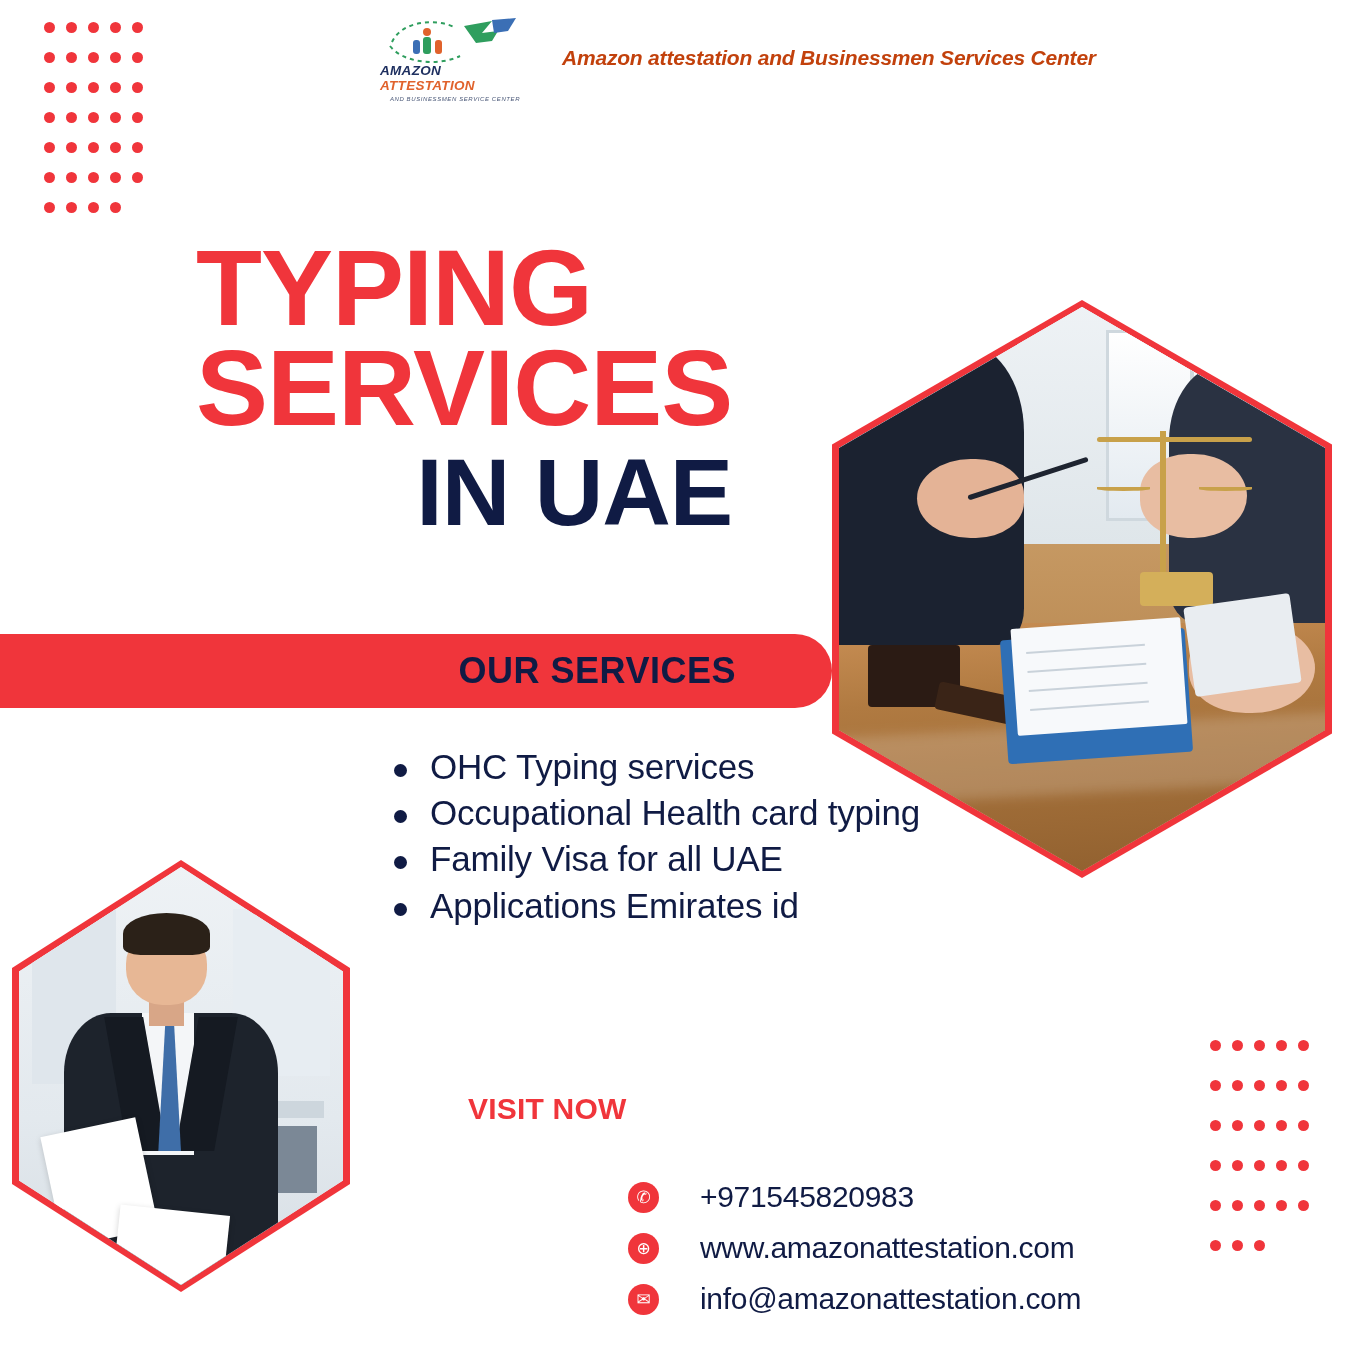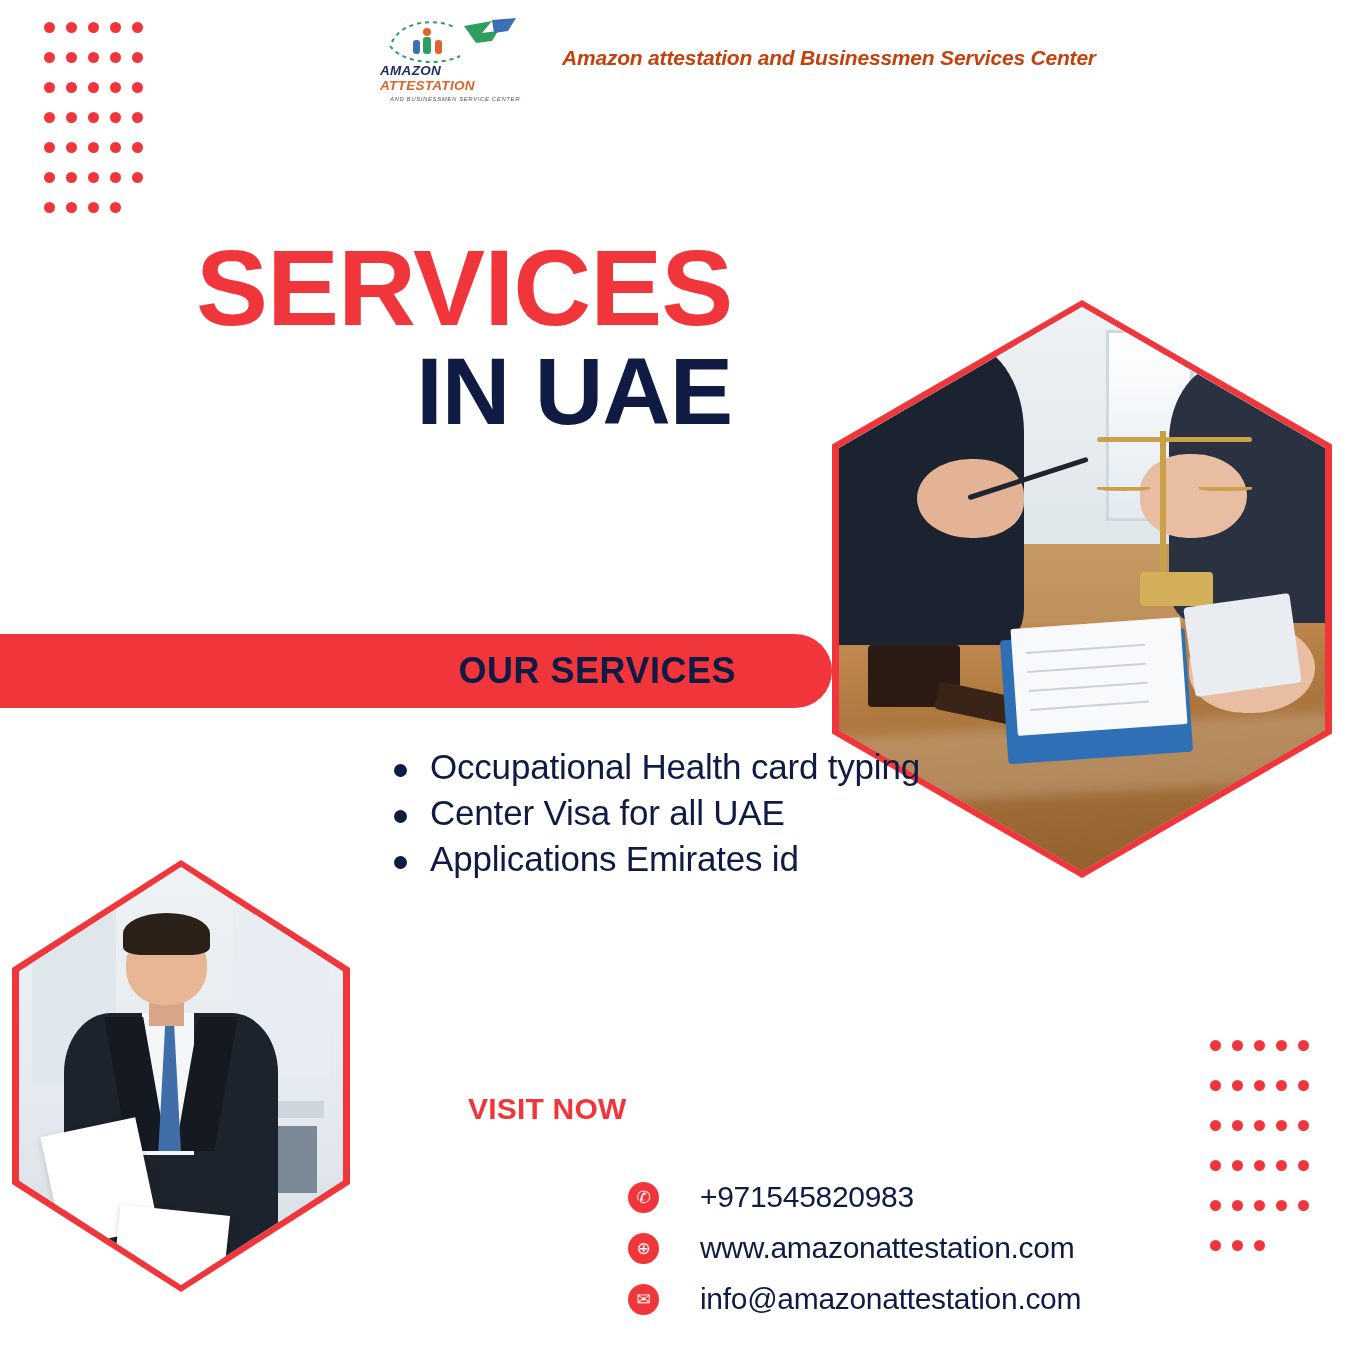--- a/index.html
+++ b/index.html
@@ -224,20 +224,21 @@
     </svg>
     <div class="logo-name">
       <span>AMAZON </span><span class="orange">ATTESTATION</span>
     </div>
     <div class="logo-sub">AND BUSINESSMEN SERVICE CENTER</div>
   </div>
   <div class="header-title">Amazon attestation and Businessmen Services Center</div>
 </div>
 
 <div class="headline">
+  <div class="l1">TYPING</div>
   <div class="l2">SERVICES</div>
   <div class="l3">IN UAE</div>
 </div>
 
 <div class="hex-wrap" id="hex-legal">
   <div class="hex hex-border"></div>
   <div class="hex-inner">
     <div class="hex" style="background:#dfe6ec;">
       <div class="legal-scene">
         <div class="wall"></div>
@@ -268,22 +269,23 @@
       </div>
     </div>
   </div>
 </div>
 
 <div class="services-banner">
   <span>OUR SERVICES</span>
 </div>
 
 <ul class="services-list">
+  <li>OHC Typing services</li>
   <li>Occupational Health card typing</li>
-  <li>Center Visa for all UAE</li>
+  <li>Family Visa for all UAE</li>
   <li>Applications Emirates id</li>
 </ul>
 
 <div class="hex-wrap" id="hex-man">
   <div class="hex hex-border"></div>
   <div class="hex-inner">
     <div class="hex" style="background:#e6ebf0;">
       <div class="man-scene">
         <div class="bg-panelA"></div>
         <div class="bg-panelB"></div>

